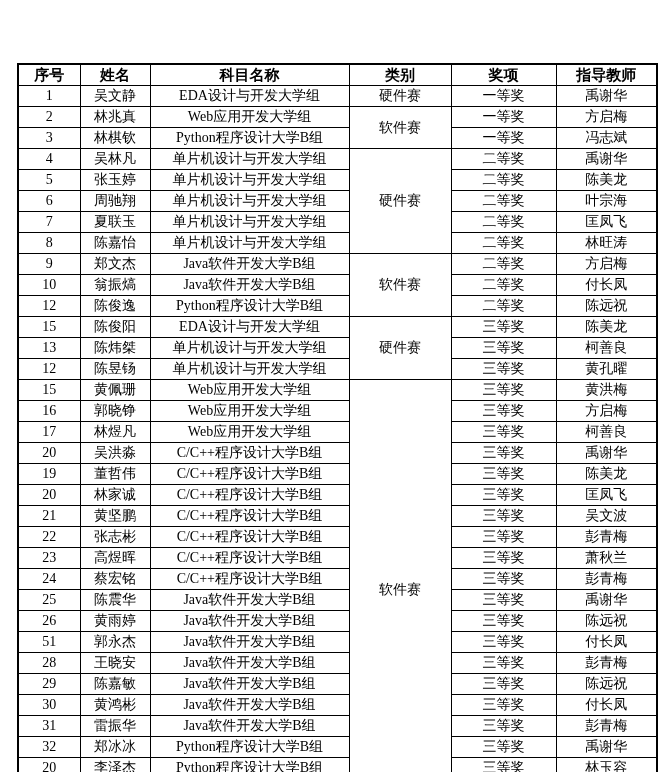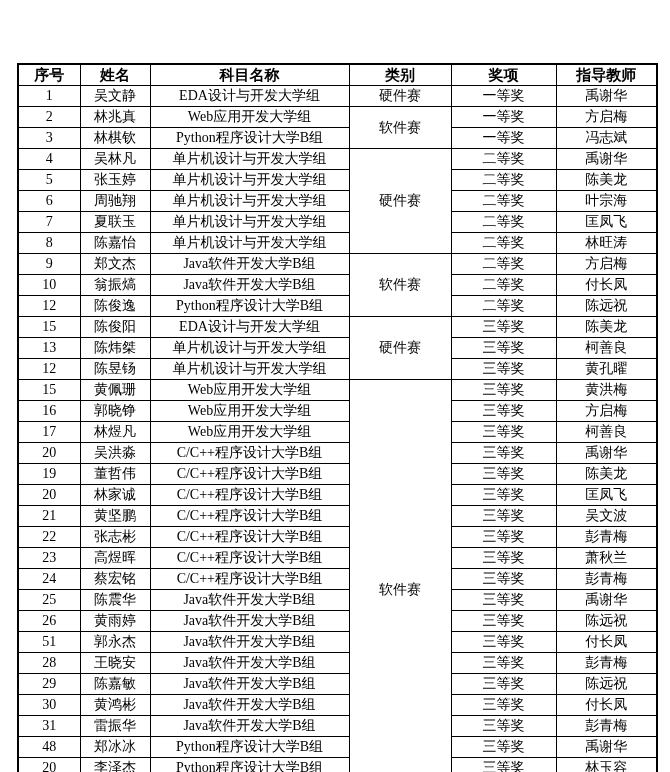--- a/index.html
+++ b/index.html
@@ -289,21 +289,21 @@
           <td>付长凤</td>
         </tr>
         <tr>
           <td>31</td>
           <td>雷振华</td>
           <td>Java软件开发大学B组</td>
           <td>三等奖</td>
           <td>彭青梅</td>
         </tr>
         <tr>
-          <td>48</td>
+          <td>32</td>
           <td>郑冰冰</td>
           <td>Python程序设计大学B组</td>
           <td>三等奖</td>
           <td>禹谢华</td>
         </tr>
         <tr>
           <td>20</td>
           <td>李泽杰</td>
           <td>Python程序设计大学B组</td>
           <td>三等奖</td>

